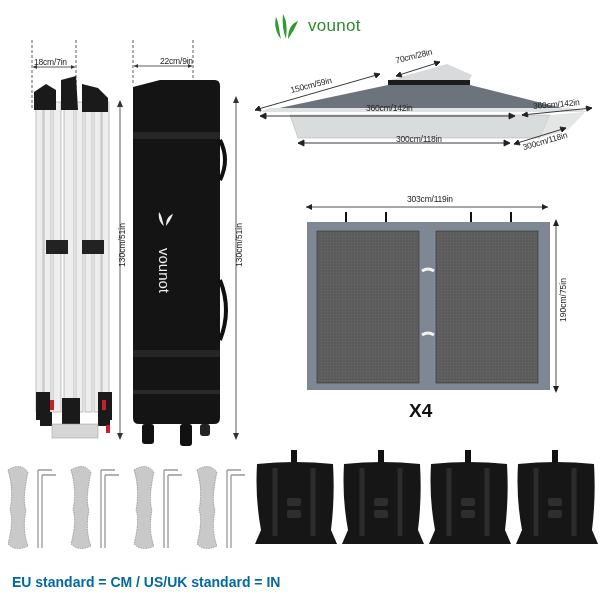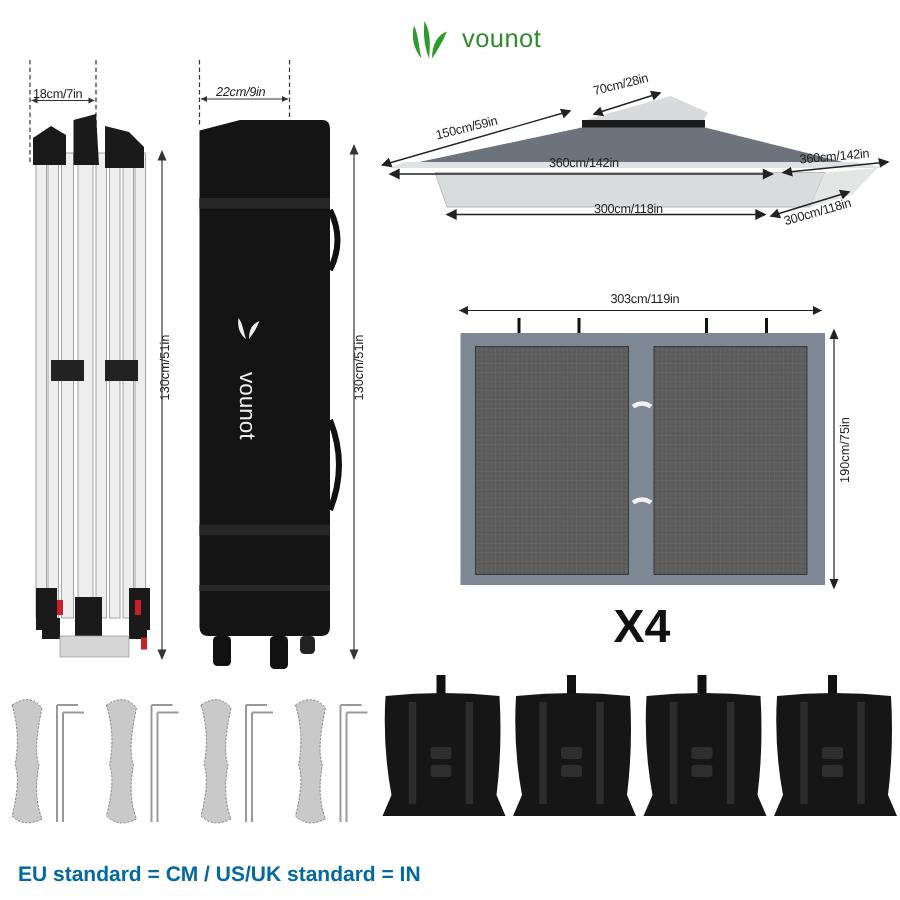--- a/index.html
+++ b/index.html
@@ -2,38 +2,38 @@
 <html><head>
 <meta charset="utf-8">
 <style>
   html,body{margin:0;padding:0;background:#fff;}
   body{width:600px;height:600px;position:relative;overflow:hidden;font-family:"Liberation Sans",sans-serif;color:#111;}
   .abs{position:absolute;}
   .lbl{font-size:8.5px;color:#222;white-space:nowrap;letter-spacing:-0.2px;}
   .vlbl{font-size:8.5px;color:#222;white-space:nowrap;transform:rotate(-90deg);transform-origin:center;}
   .brand{font-size:17px;color:#2e8b2e;letter-spacing:0.3px;}
   .footer{font-size:14px;font-weight:bold;color:#0369a1;}
-  .x4{font-size:31px;font-weight:bold;color:#111;}
+  .x4{font-size:19px;font-weight:bold;color:#111;}
   svg{display:block;}
 </style>
 </head>
 <body>
 
 <div class="abs" style="left:270px;top:10px;width:110px;height:32px;display:flex;align-items:center;gap:8px;">
   <span>
     <svg width="30" height="30" viewBox="0 0 30 30">
       <path d="M6 6 C4 14 6 22 11 28 C9 20 9 12 6 6Z" fill="#2e9a2e"></path>
       <path d="M13 3 C12 12 13 20 16 28 C17 18 17 10 13 3Z" fill="#2e9a2e"></path>
       <path d="M28 10 C22 12 18 18 18 28 C22 22 25 17 28 10Z" fill="#2e9a2e"></path>
     </svg>
   </span>
   <span class="brand">vounot</span>
 </div>
 
-<div class="abs" style="left:4px;top:40px;width:120px;height:420px;">
+<div class="abs" style="left:16px;top:40px;width:120px;height:420px;">
   <svg width="120" height="420" viewBox="0 0 120 420">
 
     <line x1="16" y1="0" x2="16" y2="70" stroke="#333" stroke-dasharray="3,2" stroke-width="0.8"></line>
     <line x1="60" y1="0" x2="60" y2="70" stroke="#333" stroke-dasharray="3,2" stroke-width="0.8"></line>
     <line x1="17" y1="27" x2="59" y2="27" stroke="#333" stroke-width="0.8"></line>
     <polygon points="17,27 21,25 21,29" fill="#333"></polygon>
     <polygon points="59,27 55,25 55,29" fill="#333"></polygon>
 
     <g fill="#eeeeee" stroke="#9a9a9a" stroke-width="0.6">
       <rect x="20" y="62" width="7" height="310"></rect>
@@ -105,21 +105,21 @@
     <polygon points="116,56 113,63 119,63" fill="#333"></polygon>
     <polygon points="116,400 113,393 119,393" fill="#333"></polygon>
   </svg>
   <span class="abs" style="left:36px;top:168px;">
     <svg width="20" height="20" viewBox="0 0 20 20">
       <path d="M3 4 C2 10 4 15 8 18 C6 12 6 8 3 4Z" fill="#eee"></path>
       <path d="M17 6 C12 8 10 12 10 18 C13 14 15 11 17 6Z" fill="#eee"></path>
     </svg>
   </span>
   <span class="abs" style="left:22px;top:222px;color:#eee;font-size:15px;transform:rotate(90deg);transform-origin:center;">vounot</span>
-  <span class="abs lbl" style="left:24px;top:16px;font-style:italic;">22cm/9in</span>
+  <span class="abs lbl" style="left:40px;top:16px;">22cm/9in</span>
   <span class="abs vlbl" style="left:97px;top:200px;">130cm/51in</span>
 </div>
 
 <div class="abs" style="left:250px;top:40px;width:350px;height:120px;">
   <svg width="350" height="120" viewBox="0 0 350 120">
 
     <polygon points="140,40 197,24 222,35 218,42 140,42" fill="#d8dadb"></polygon>
     <rect x="138" y="40" width="82" height="7" fill="#1c1c1c"></rect>
 
     <polygon points="20,70 138,45 220,45 320,70" fill="#6d737c"></polygon>

